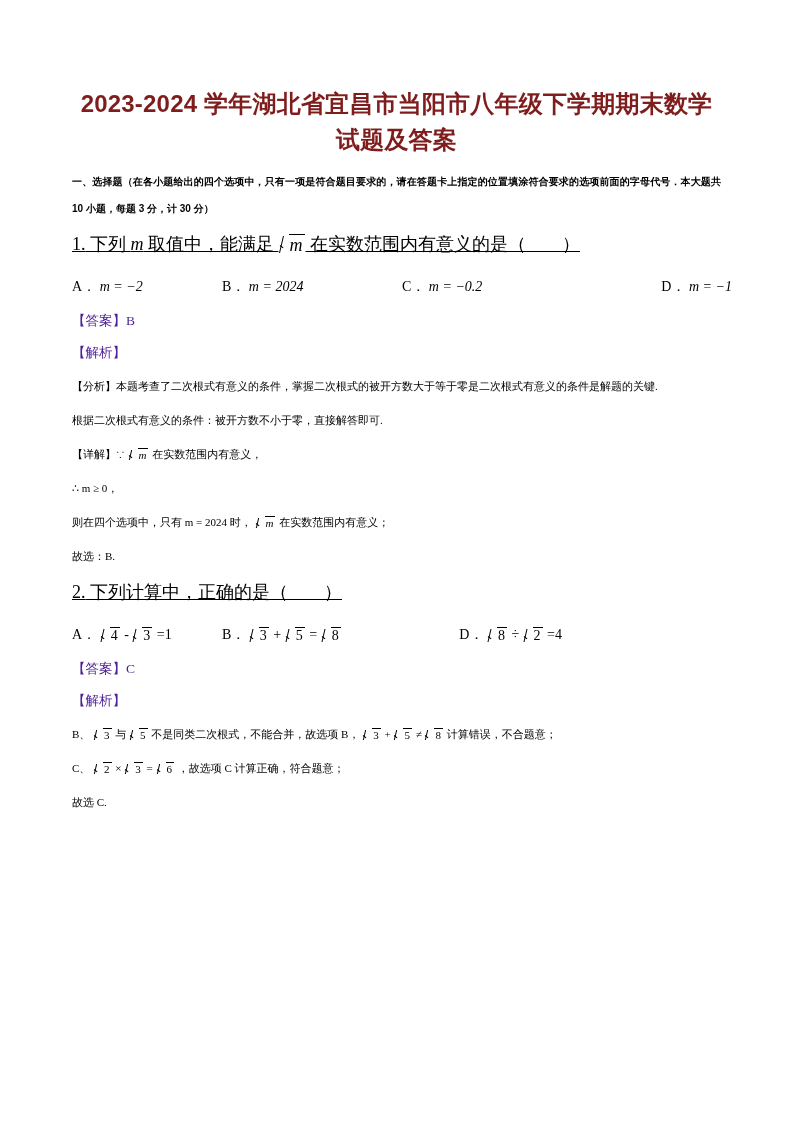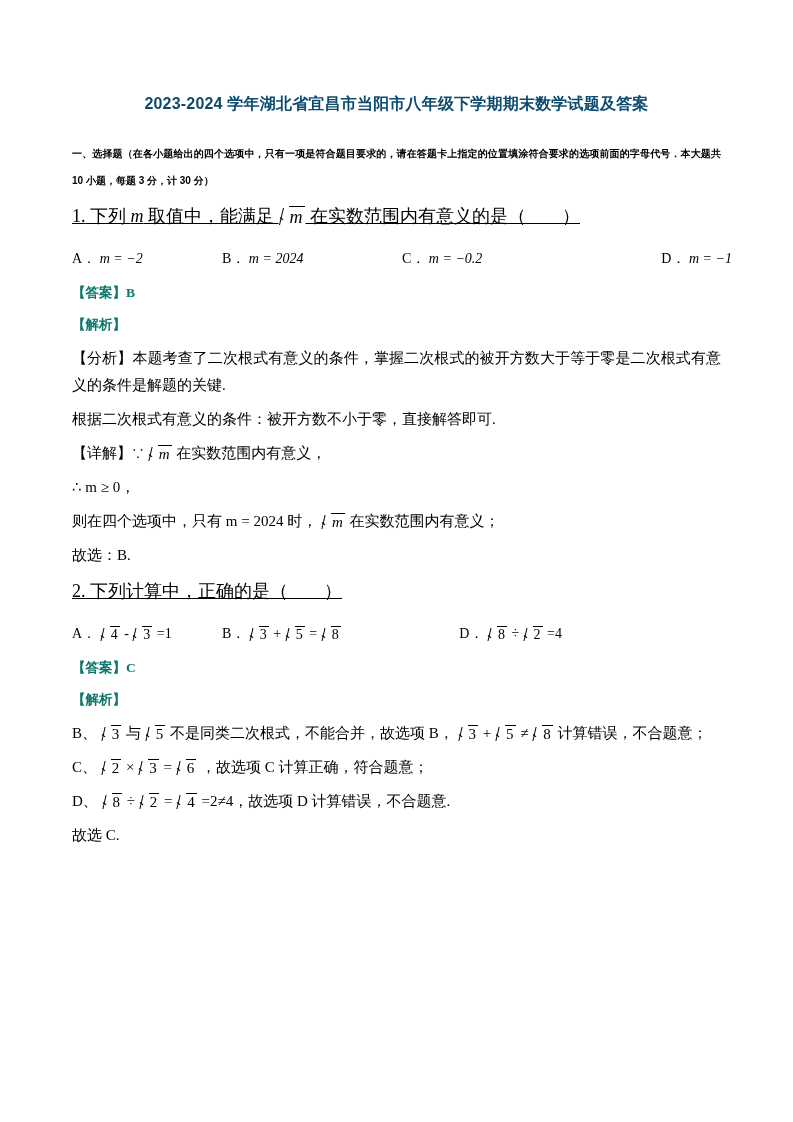--- a/index.html
+++ b/index.html
@@ -18,25 +18,25 @@
     box-sizing: border-box;
     width: 793px;
     min-height: 1122px;
     padding: 86px 72px 40px 72px;
     background: #ffffff;
   }
   .doc-title {
     text-align: center;
     font-family: "Liberation Sans", sans-serif;
     font-weight: bold;
-    font-size: 16px;
+    font-size: 24px;
     line-height: 36px;
     letter-spacing: 0.2px;
-    margin: 0 0 18px 0;
-    color: #0c4a6e;
+    margin: 0 0 10px 0;
+    color: #7f1d1d;
   }
   .section-head {
     font-family: "Liberation Sans", sans-serif;
     font-weight: bold;
     font-size: 10px;
     line-height: 27px;
     margin: 8px 0 4px 0;
     text-align: justify;
   }
   .q-line {
@@ -55,28 +55,27 @@
     margin: 15px 0 2px 0;
   }
   .opt {
     flex: 0 0 auto;
   }
   .opt.o1 { width: 150px; }
   .opt.o2 { width: 180px; }
   .opt.o3 { width: 170px; }
   .opt.o4 { width: 160px; text-align: right; }
   .ans {
-    color: #0f766e;
+    color: #4c1d95;
     font-size: 13.5px;
     line-height: 26px;
     margin: 6px 0 0 0;
-    font-weight: bold;
   }
   .para {
-    font-size: 15px;
+    font-size: 11px;
     line-height: 27px;
     margin: 7px 0 0 0;
     text-align: justify;
   }
   .it { font-style: italic; font-family: "Liberation Serif", serif; }
   
   .rad {
     display: inline-block;
     position: relative;
     padding-left: 9px;
@@ -230,25 +229,16 @@
   <div class="para">
     <span>C、</span>
     <span class="rad nit up"><span class="bar">2</span></span>
     <span>×</span>
     <span class="rad nit up"><span class="bar">3</span></span>
     <span>=</span>
     <span class="rad nit up"><span class="bar">6</span></span>
     <span>，故选项 C 计算正确，符合题意；</span>
   </div>
 
-  <div class="para">
-    <span>D、</span>
-    <span class="rad nit up"><span class="bar">8</span></span>
-    <span>÷</span>
-    <span class="rad nit up"><span class="bar">2</span></span>
-    <span>=</span>
-    <span class="rad nit up"><span class="bar">4</span></span>
-    <span>=2≠4，故选项 D 计算错误，不合题意.</span>
-  </div>
 
   <div class="para">故选 C.</div>
 
 </div>
 
 </body></html>

